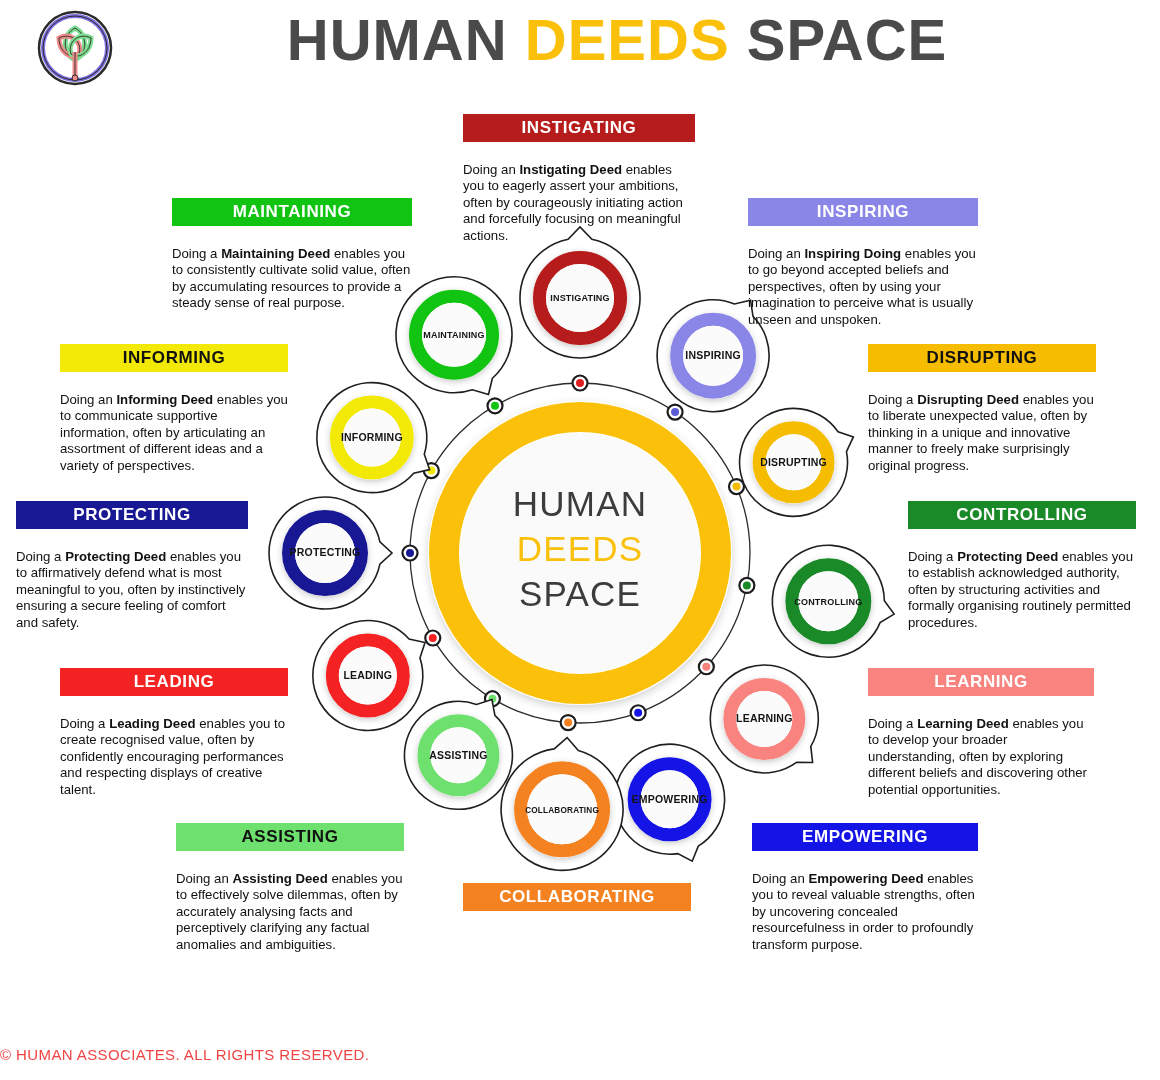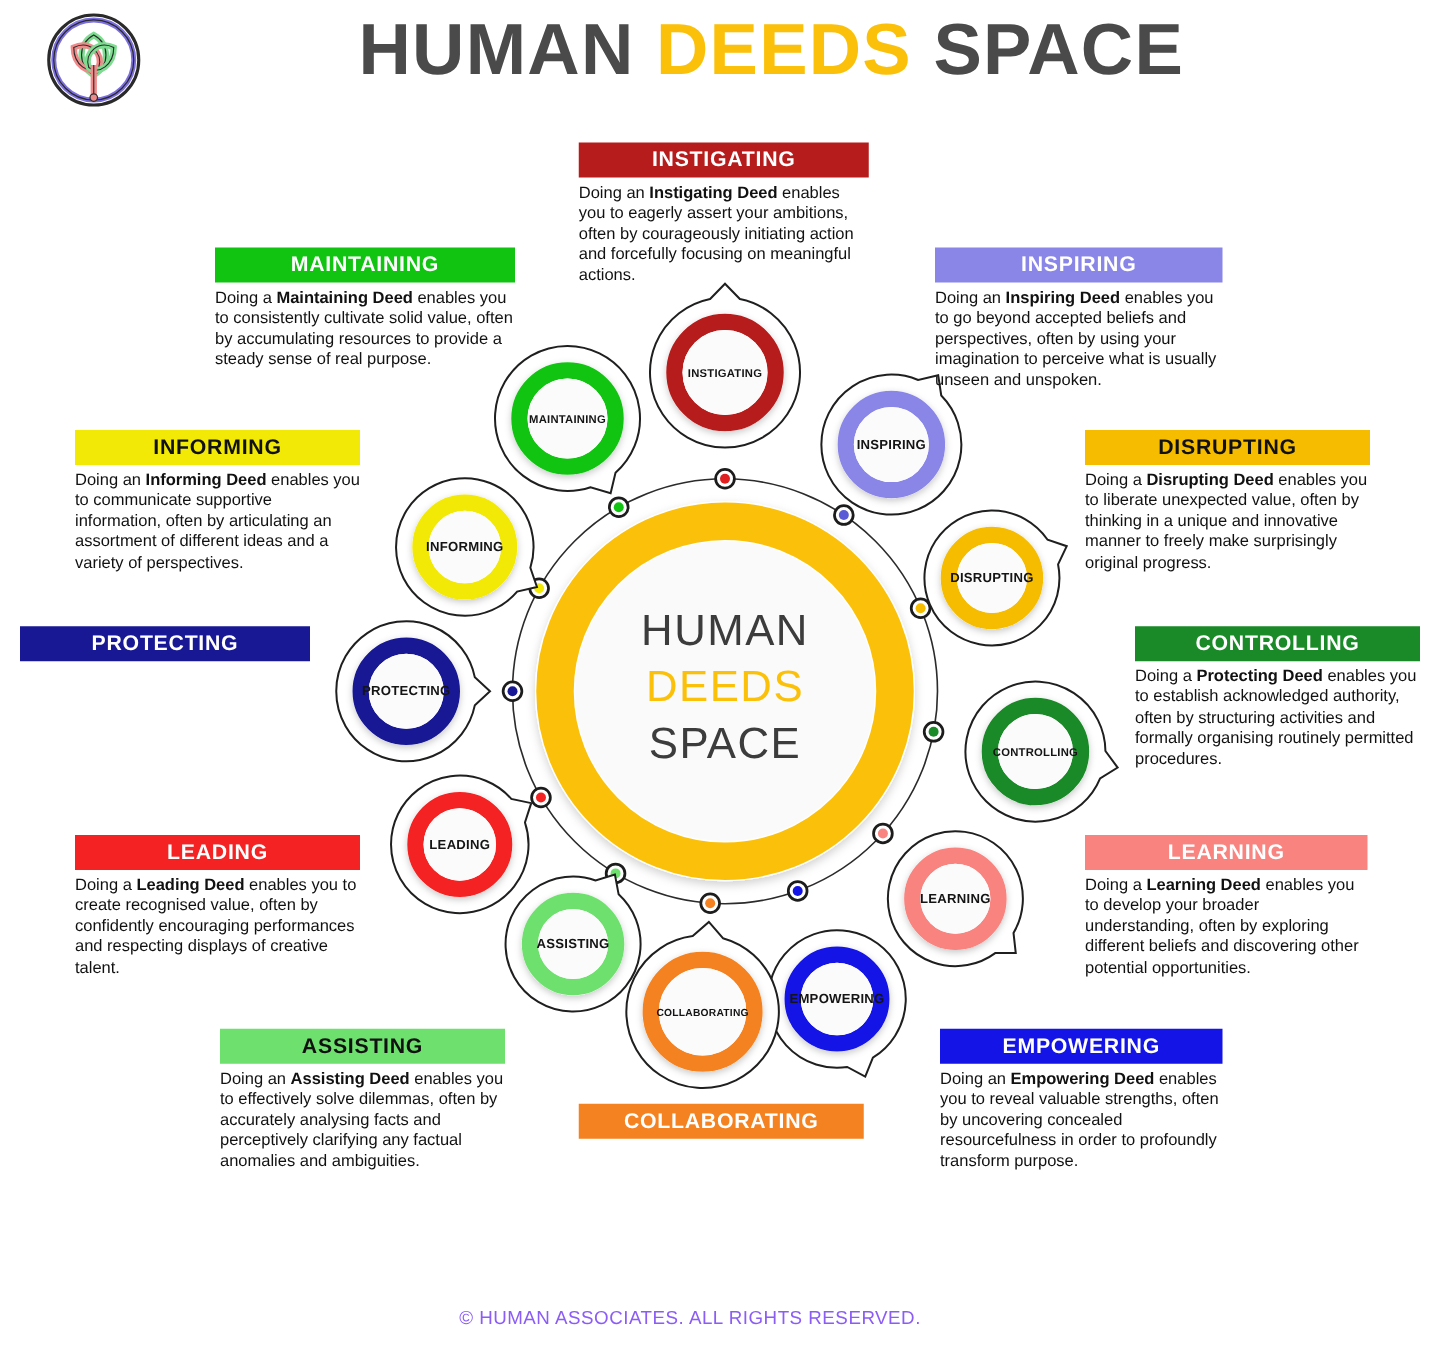--- a/index.html
+++ b/index.html
@@ -35,36 +35,36 @@
     font-size: 17px;
     font-weight: bold;
     letter-spacing: 0.6px;
     text-align: center;
     padding: 4px 2px 5px;
     line-height: 19px;
   }
   .block .body {
     font-size: 13.2px;
     line-height: 16.4px;
-    padding-top: 4px;
+    padding-top: 20px;
     color: #111;
     font-family: "Liberation Sans", sans-serif;
   }
   .block .body b { font-weight: bold; }
 
   
   #diagram { position: absolute; left: 0; top: 0; width: 1160px; height: 1080px; }
 
   
   #footer {
     position: absolute; left: 0; top: 1046px; width: 1104px;
-    text-align: center;
+    text-align: left;
     font-size: 15px;
     letter-spacing: 0.4px;
-    color: #8b5cf6;
+    color: #ef4444;
     font-weight: 500;
   }
 </style>
 </head>
 <body>
 
 <div id="header">
   <div id="logo">
     <svg width="80" height="80" viewBox="0 0 80 80">
       <circle cx="40" cy="40" r="36" fill="#ffffff" stroke="#2a2a2a" stroke-width="2.5"></circle>
@@ -218,21 +218,21 @@
   </svg>
 </div>
 
 <div id="blocks">
     <div class="block" style="left: 463px; top: 114px; width: 232px;">
       <div class="hdr" style="background: rgb(183, 28, 28); color: rgb(255, 255, 255);">INSTIGATING</div>
       <div class="body"><span>Doing an </span><b>Instigating Deed</b><span> enables you to eagerly assert your ambitions, often by courageously initiating action and forcefully focusing on meaningful actions.</span></div>
     </div>
     <div class="block" style="left: 748px; top: 198px; width: 230px;">
       <div class="hdr" style="background: rgb(138, 134, 232); color: rgb(255, 255, 255);">INSPIRING</div>
-      <div class="body"><span>Doing an </span><b>Inspiring Deed</b><span> enables you to go beyond accepted beliefs and perspectives, often by using your imagination to perceive what is usually unseen and unspoken.</span></div>
+      <div class="body"><span>Doing an </span><b>Inspiring Doing</b><span> enables you to go beyond accepted beliefs and perspectives, often by using your imagination to perceive what is usually unseen and unspoken.</span></div>
     </div>
     <div class="block" style="left: 868px; top: 344px; width: 228px;">
       <div class="hdr" style="background: rgb(245, 188, 0); color: rgb(17, 17, 17);">DISRUPTING</div>
       <div class="body"><span>Doing a </span><b>Disrupting Deed</b><span> enables you to liberate unexpected value, often by thinking in a unique and innovative manner to freely make surprisingly original progress.</span></div>
     </div>
     <div class="block" style="left: 908px; top: 501px; width: 228px;">
       <div class="hdr" style="background: rgb(26, 138, 40); color: rgb(255, 255, 255);">CONTROLLING</div>
       <div class="body"><span>Doing a </span><b>Protecting Deed</b><span> enables you to establish acknowledged authority, often by structuring activities and formally organising routinely permitted procedures.</span></div>
     </div>
     <div class="block" style="left: 868px; top: 668px; width: 226px;">
@@ -249,20 +249,21 @@
     <div class="block" style="left: 176px; top: 823px; width: 228px;">
       <div class="hdr" style="background: rgb(110, 224, 110); color: rgb(17, 17, 17);">ASSISTING</div>
       <div class="body"><span>Doing an </span><b>Assisting Deed</b><span> enables you to effectively solve dilemmas, often by accurately analysing facts and perceptively clarifying any factual anomalies and ambiguities.</span></div>
     </div>
     <div class="block" style="left: 60px; top: 668px; width: 228px;">
       <div class="hdr" style="background: rgb(244, 34, 34); color: rgb(255, 255, 255);">LEADING</div>
       <div class="body"><span>Doing a </span><b>Leading Deed</b><span> enables you to create recognised value, often by confidently encouraging performances and respecting displays of creative talent.</span></div>
     </div>
     <div class="block" style="left: 16px; top: 501px; width: 232px;">
       <div class="hdr" style="background: rgb(24, 24, 148); color: rgb(255, 255, 255);">PROTECTING</div>
+      <div class="body"><span>Doing a </span><b>Protecting Deed</b><span> enables you to affirmatively defend what is most meaningful to you, often by instinctively ensuring a secure feeling of comfort and safety.</span></div>
     </div>
     <div class="block" style="left: 60px; top: 344px; width: 228px;">
       <div class="hdr" style="background: rgb(242, 234, 6); color: rgb(17, 17, 17);">INFORMING</div>
       <div class="body"><span>Doing an </span><b>Informing Deed</b><span> enables you to communicate supportive information, often by articulating an assortment of different ideas and a variety of perspectives.</span></div>
     </div>
     <div class="block" style="left: 172px; top: 198px; width: 240px;">
       <div class="hdr" style="background: rgb(18, 196, 18); color: rgb(255, 255, 255);">MAINTAINING</div>
       <div class="body"><span>Doing a </span><b>Maintaining Deed</b><span> enables you to consistently cultivate solid value, often by accumulating resources to provide a steady sense of real purpose.</span></div>
     </div>
   </div>

